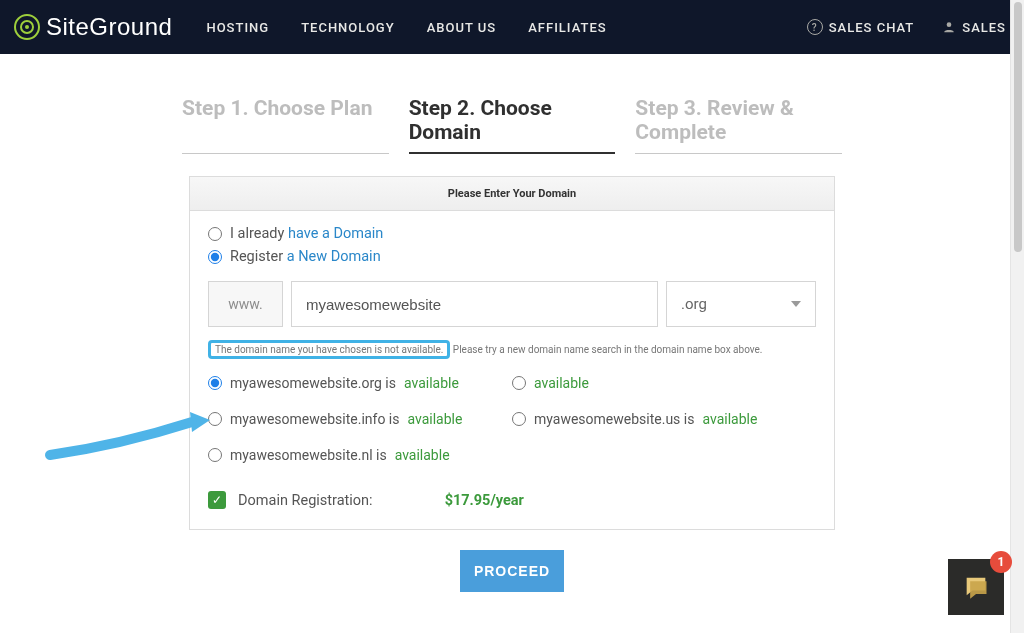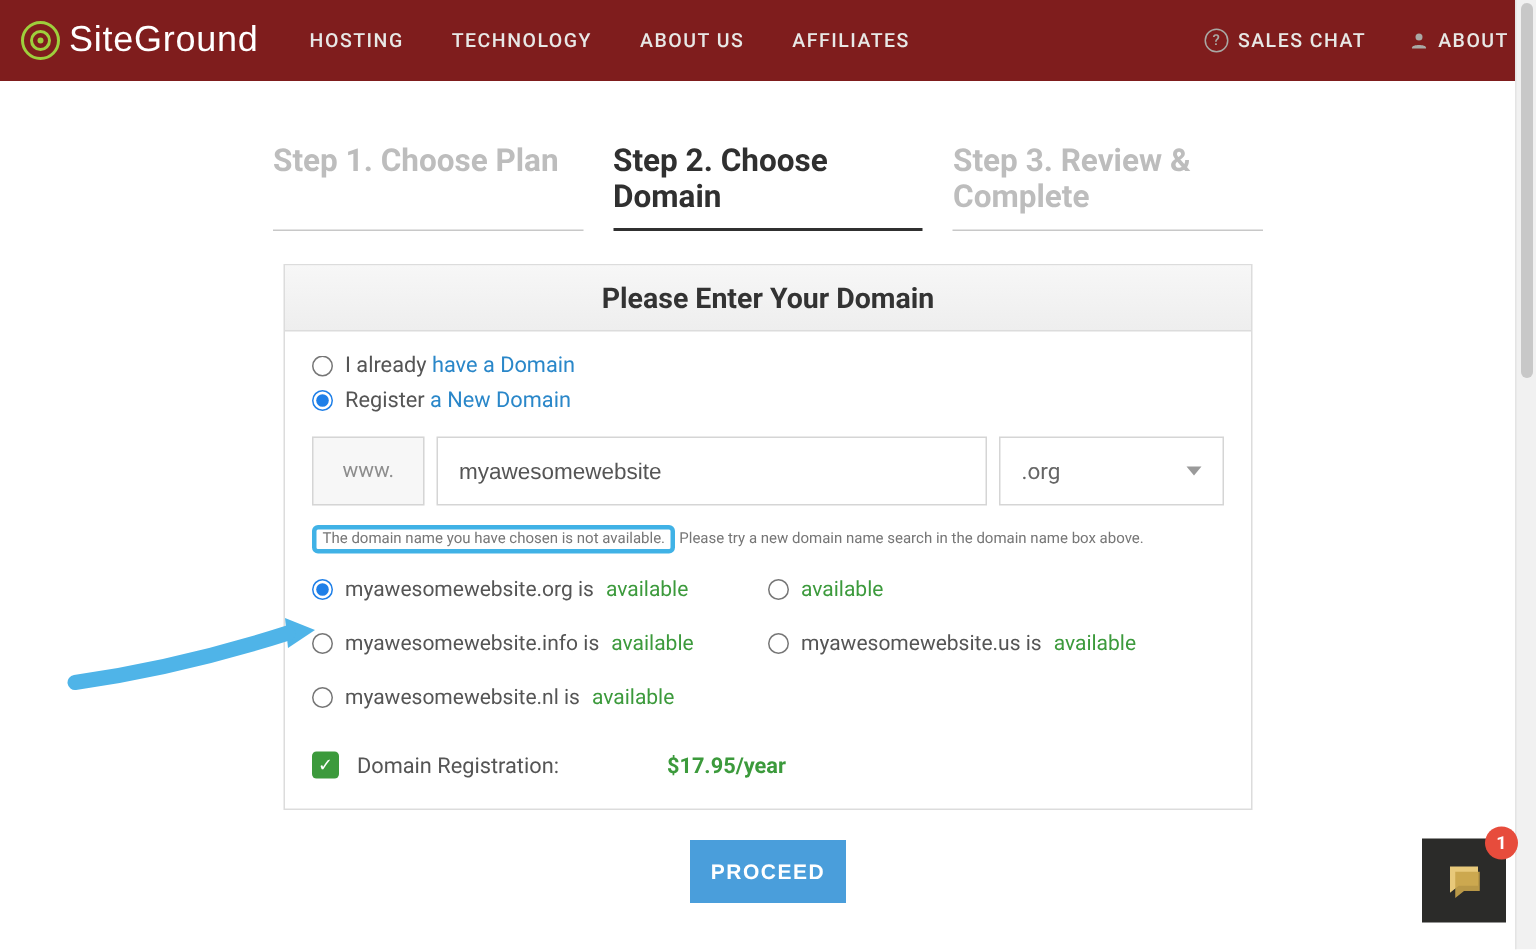--- a/index.html
+++ b/index.html
@@ -1,38 +1,38 @@
 <!DOCTYPE html>
 <html><head>
 <meta charset="utf-8">
 <style>
   * { box-sizing: border-box; margin: 0; padding: 0; }
   body { font-family: -apple-system, "Segoe UI", Roboto, "Helvetica Neue", Arial, sans-serif; background: #fff; color: #333; width:1024px; height:633px; overflow:hidden; position:relative; }
 
   
-  .topbar { background: #7f1d1d; height: 54px; display: flex; align-items: center; padding: 0 18px 0 14px; }
+  .topbar { background: #0f172a; height: 54px; display: flex; align-items: center; padding: 0 18px 0 14px; }
   .logo { display:flex; align-items:center; gap:2px; color:#fff; font-size:24px; font-weight:400; letter-spacing:0.5px; font-family: "Trebuchet MS", Verdana, sans-serif; }
   .logo-mark { width:26px; height:26px; border-radius:50%; border:2px solid #9ecf3c; display:flex; align-items:center; justify-content:center; margin-right:4px;}
   .logo-mark-inner { width:14px; height:14px; border:2px solid #9ecf3c; border-radius:50%; position:relative;}
   .logo-mark-inner::after{content:"";position:absolute;width:4px;height:4px;background:#9ecf3c;border-radius:50%;top:3px;left:3px;}
   .nav { display:flex; gap:32px; margin-left:34px; }
   .nav a { color:#e8e8e6; font-size:13px; letter-spacing:1px; text-decoration:none; font-weight:500;}
   .topbar-right { margin-left:auto; display:flex; align-items:center; gap:28px; }
   .topbar-right a { color:#e8e8e6; font-size:13px; letter-spacing:1px; text-decoration:none; display:flex; align-items:center; gap:6px; font-weight:500;}
   .icon-circle { width:16px; height:16px; border:1.5px solid #a9a9a5; border-radius:50%; display:inline-flex; align-items:center; justify-content:center; font-size:10px; color:#a9a9a5;}
   .icon-user { width:14px; height:14px; display:inline-block; }
 
   
   .steps { display:flex; justify-content:center; gap:20px; margin:42px auto 22px; max-width:660px;}
   .step { flex:1; font-size:21px; font-weight:700; color:#bdbdbd; border-bottom:1px solid #c8c8c8; padding-bottom:8px;}
   .step.active { color:#303030; border-bottom:2px solid #303030;}
 
   
   .panel { width:646px; margin:0 auto; border:1px solid #dcdcdc; }
-  .panel-header { background: linear-gradient(#f7f7f7,#eeeeee); border-bottom:1px solid #dcdcdc; text-align:center; padding:10px 0; font-weight:700; font-size:19px; color:#333; }
+  .panel-header { background: linear-gradient(#f7f7f7,#eeeeee); border-bottom:1px solid #dcdcdc; text-align:center; padding:10px 0; font-weight:700; font-size:11px; color:#333; }
   .panel-body { padding: 14px 18px 20px; }
   .opt-row { display:flex; align-items:center; gap:8px; margin-bottom:6px; font-size:14.5px; color:#555;}
   .opt-row input[type=radio]{ accent-color:#1e7fe8; width:14px; height:14px;}
   .opt-row .linkish { color:#2a87c9; }
 
   .domain-row { display:flex; gap:8px; margin-top:16px; }
   .prefix { width:75px; height:46px; border:1px solid #d5d5d5; background:#f7f7f7; display:flex; align-items:center; justify-content:center; color:#8d8d8d; font-size:14px;}
   .domain-input { flex:1; height:46px; border:1px solid #d5d5d5; padding:0 14px; font-size:15px; color:#555; outline:none;}
   .tld { width:150px; height:46px; border:1px solid #d5d5d5; display:flex; align-items:center; padding:0 14px; font-size:15px; color:#666; justify-content:space-between;}
   .caret { width:0; height:0; border-left:5px solid transparent; border-right:5px solid transparent; border-top:6px solid #9a9a9a; }
@@ -88,21 +88,21 @@
       <span class="icon-circle">?</span>
       <span>SALES CHAT</span>
     </a>
     <a href="#">
       <span class="icon-user">
         <svg viewBox="0 0 24 24" fill="#a9a9a5">
             <circle cx="12" cy="8" r="4"></circle>
             <path d="M4 20c0-4 16-4 16 0v1H4z"></path>
           </svg>
       </span>
-      <span>ABOUT</span>
+      <span>SALES</span>
     </a>
   </div>
 </div>
 
 <div class="steps">
   <div class="step">Step 1. Choose Plan</div>
   <div class="step active">Step 2. Choose Domain</div>
   <div class="step">Step 3. Review &amp; Complete</div>
 </div>
 

